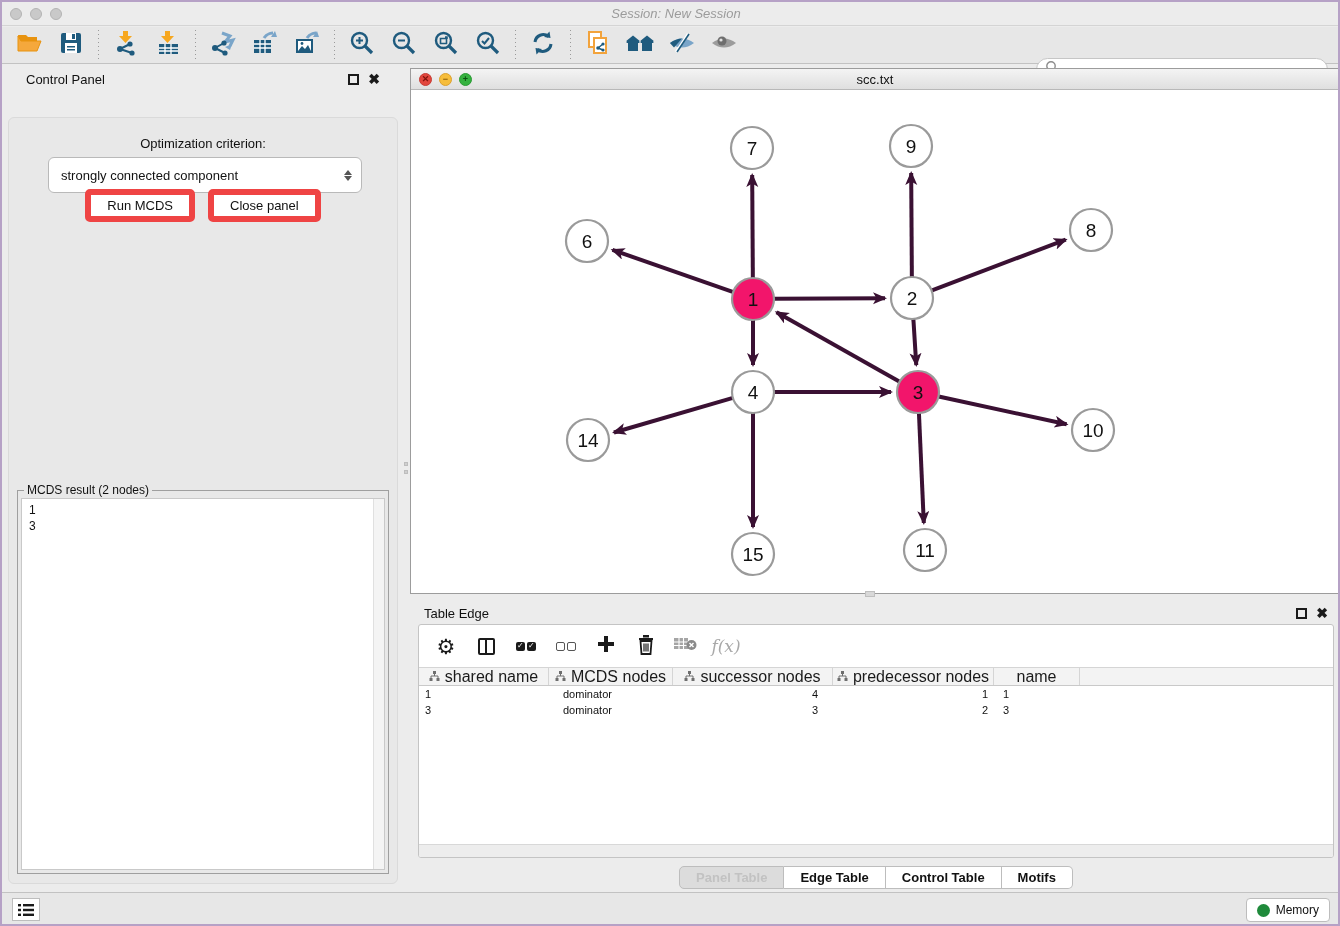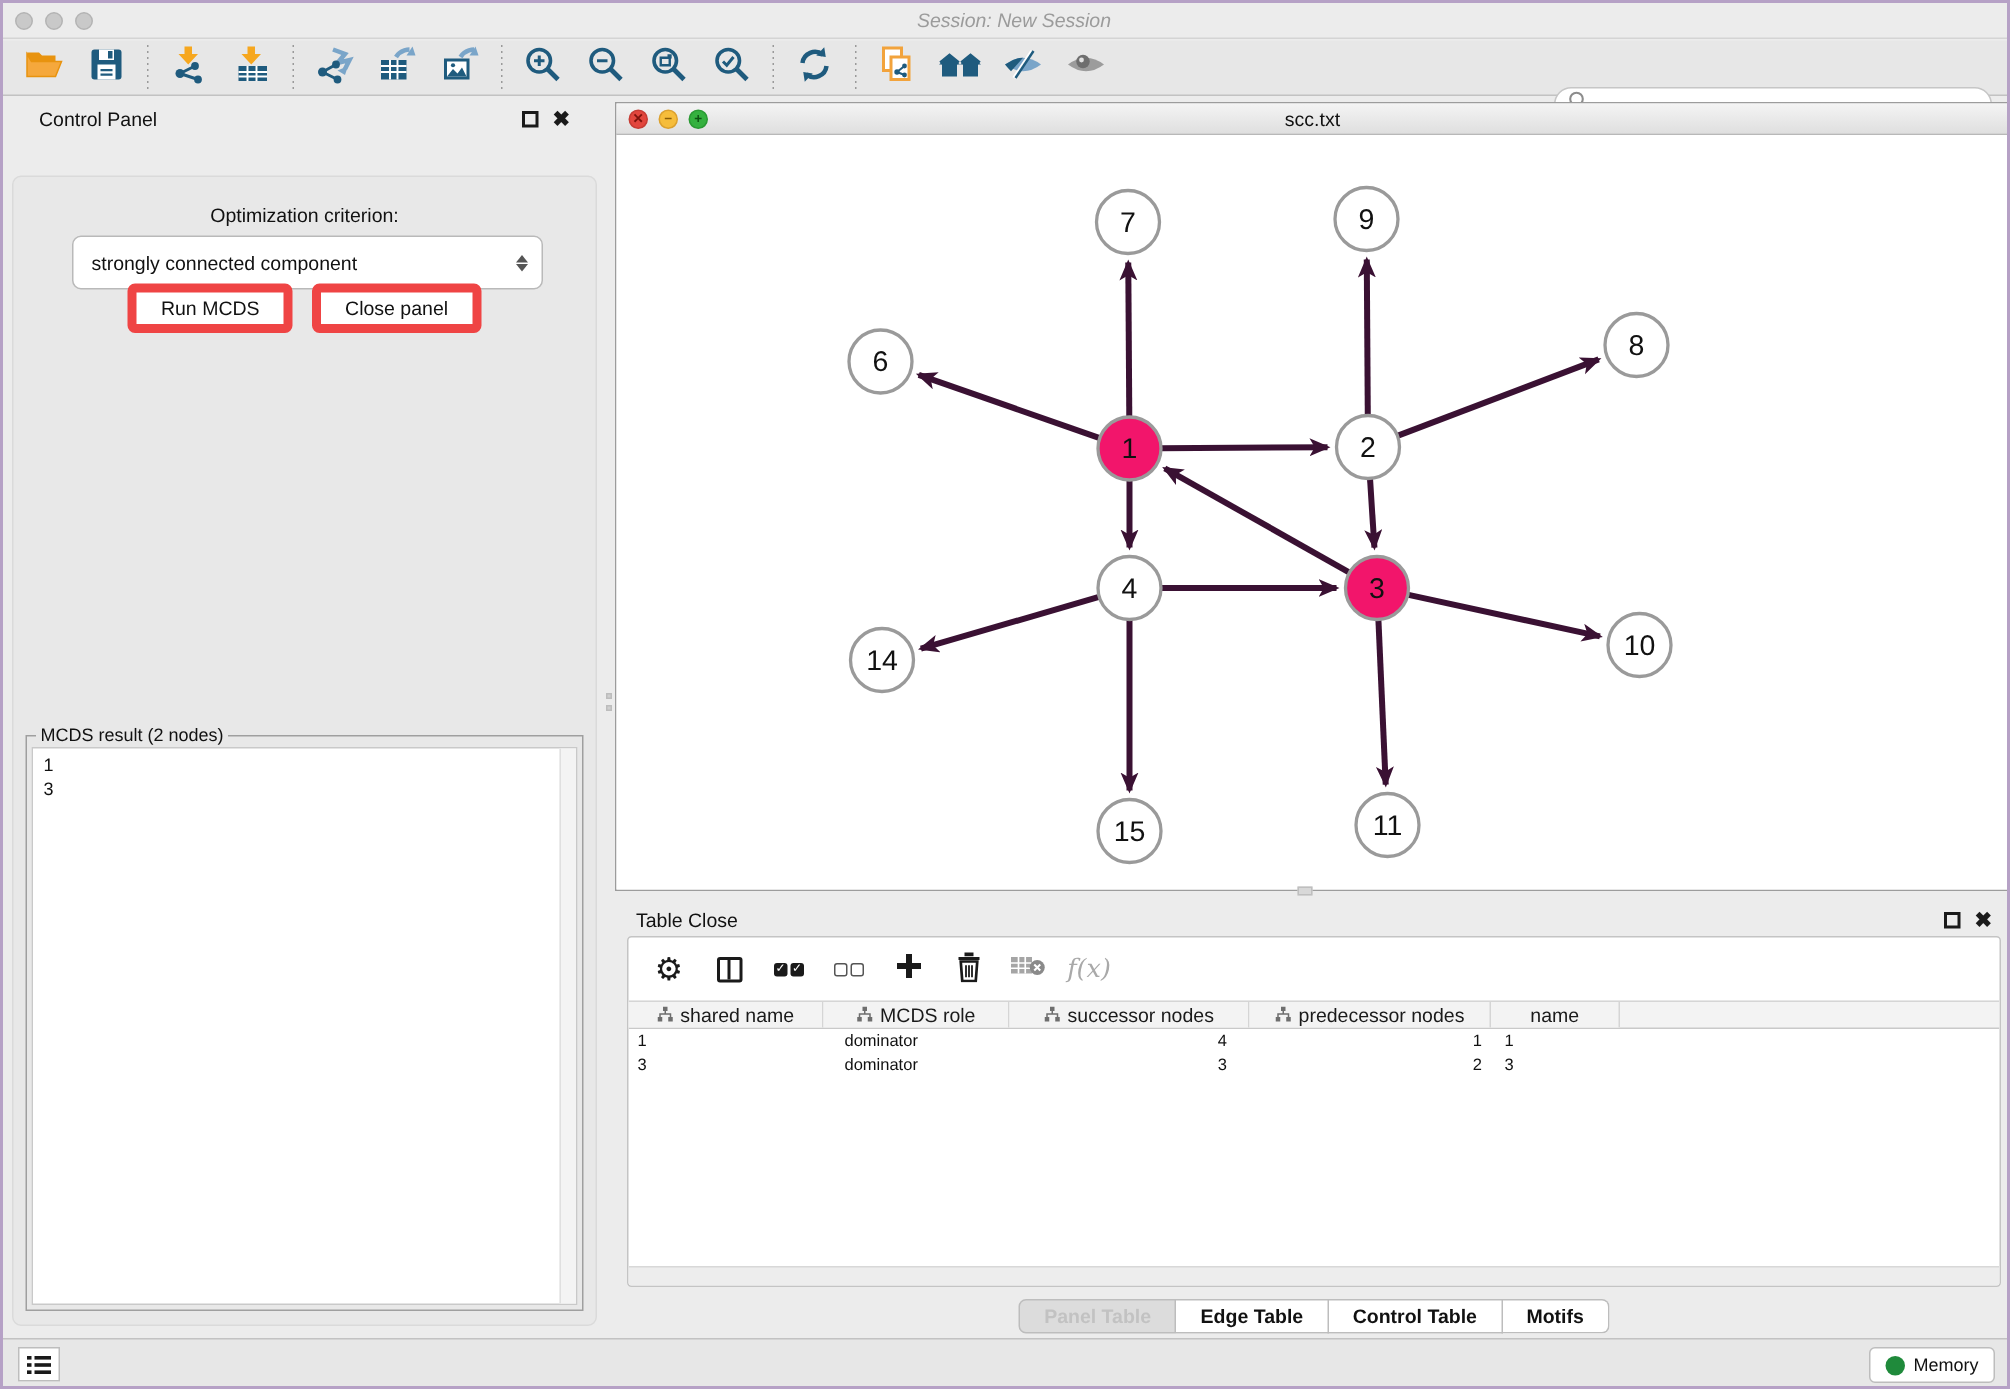--- a/index.html
+++ b/index.html
@@ -111,21 +111,21 @@
                         width:2px; margin-left:-1px; background:#1a1a1a; }
   .cbx { width:9px; height:9px; border-radius:2px; display:inline-block; }
   .cbx.on { background:#1a1a1a; position:relative; }
   .cbx.on::after { content:"✓"; color:#fff; font-size:8px; position:absolute; left:1px; top:-1px; }
   .cbx.off { border:1.5px solid #555; background:#fff; }
   .fx-glyph { font-family:"DejaVu Serif", serif; font-style:italic; font-size:17px; color:#A9A9A9; }
 
   .tp-header { display:flex; height:19px; border-top:1px solid #D5D5D5;
                border-bottom:1px solid #C9C9C9; background:#F3F3F3; }
   .th-cell { display:flex; align-items:center; justify-content:center; gap:5px;
-             font-size:13px; color:#1a1a1a; border-right:1px solid #D5D5D5;
+             font-size:16px; color:#1a1a1a; border-right:1px solid #D5D5D5;
              background:#F3F3F3; position:relative; }
   .tp-rows { font-size:11px; color:#111; }
   .t-row { display:flex; height:16px; align-items:center; }
   .td { padding:0 6px; white-space:nowrap; }
   .tp-hscroll { position:absolute; left:0; right:0; bottom:0; height:13px;
                 background:#EDEDED; border-top:1px solid #D8D8D8; }
 
   .tp-tabs { position:absolute; left:0; right:0; top:268px; display:flex; justify-content:center; }
   .tp-tab { font-size:13px; font-weight:700; padding:3px 16px; background:#fff;
             border:1px solid #BDBDBD; border-left:none; color:#111; }
@@ -447,21 +447,21 @@
       </svg>
     </div>
   </div>
 
   <div class="h-splitter">
     <span class="h-handle"></span>
   </div>
 
   <div class="table-panel">
     <div class="panel-head" style="padding:0 14px;">
-      <span class="panel-title">Table Close</span>
+      <span class="panel-title">Table Edge</span>
       <span class="panel-btns">
         <span class="float-glyph"></span>
         <span class="close-glyph">✖</span>
       </span>
     </div>
     <div class="tp-box">
       <div class="tp-toolbar">
         <span class="tp-icon">
             <span class="gear-glyph">⚙</span>
           </span>
@@ -515,21 +515,21 @@
             </svg>
           <span>shared name</span>
         </div>
         <div class="th-cell" style="width:124px">
           <svg width="11" height="11" viewBox="0 0 11 11">
               <rect x="4" y="0" width="3" height="3" fill="#6E6E6E"></rect>
               <path d="M5.5 3v2M2 7V5h7v2" stroke="#6E6E6E" fill="none"></path>
               <rect x="0.5" y="7" width="3" height="3" fill="#6E6E6E"></rect>
               <rect x="7.5" y="7" width="3" height="3" fill="#6E6E6E"></rect>
             </svg>
-          <span>MCDS role</span>
+          <span>MCDS nodes</span>
         </div>
         <div class="th-cell" style="width:160px">
           <svg width="11" height="11" viewBox="0 0 11 11">
               <rect x="4" y="0" width="3" height="3" fill="#6E6E6E"></rect>
               <path d="M5.5 3v2M2 7V5h7v2" stroke="#6E6E6E" fill="none"></path>
               <rect x="0.5" y="7" width="3" height="3" fill="#6E6E6E"></rect>
               <rect x="7.5" y="7" width="3" height="3" fill="#6E6E6E"></rect>
             </svg>
           <span>successor nodes</span>
         </div>

